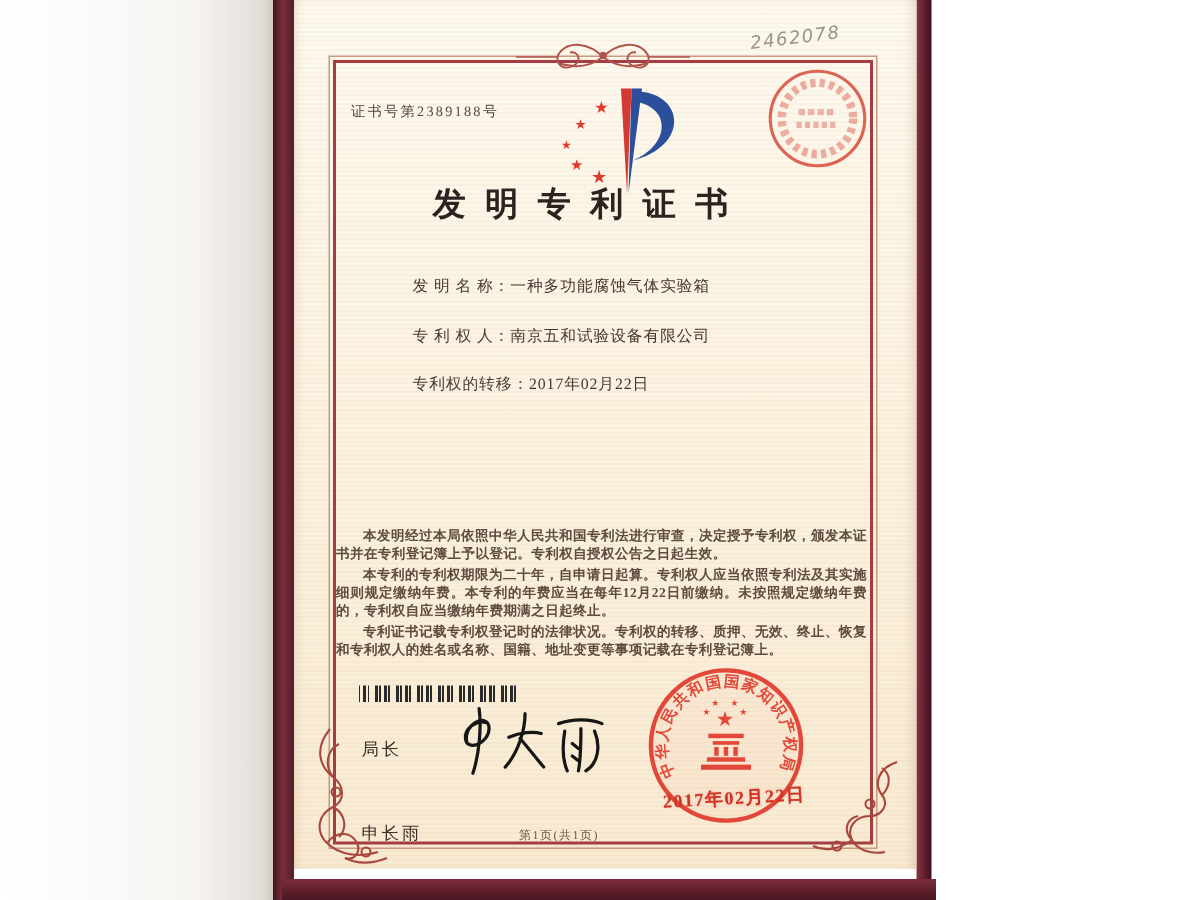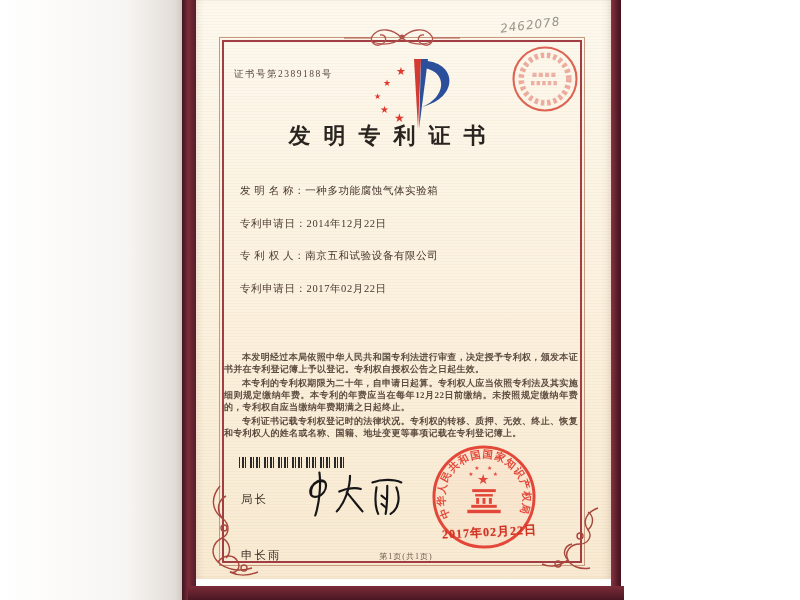--- a/index.html
+++ b/index.html
@@ -27,37 +27,37 @@
   .frame-inner{position:absolute;left:2px;top:2px;right:2px;bottom:2px;
                border:2px solid #a23d44;}
   .cert-no{position:absolute;left:38px;top:68px;font-size:9.5px;letter-spacing:1.5px;color:#55463c;}
   .pencil-no{position:absolute;left:304px;top:18px;font-size:12px;color:#98938a;
              font-style:italic;transform:rotate(-7deg);letter-spacing:1px;
              font-family:"DejaVu Sans","Liberation Sans",sans-serif;}
   .logo{position:absolute;left:160px;top:53px;}
   .title{position:absolute;left:23px;top:121px;width:336px;text-align:center;
          font-size:22px;color:#29241f;letter-spacing:13px;text-indent:13px;font-weight:600;}
   .fields{position:absolute;left:44px;top:184px;}
-  .field{font-size:10.5px;color:#45362e;letter-spacing:.6px;margin-bottom:18.5px;white-space:nowrap;}
+  .field{font-size:10.5px;color:#45362e;letter-spacing:.6px;margin-bottom:18.5px;white-space:nowrap;margin-left:35px;}
   .field .flabel{color:#4a3a30;}
   .paras{position:absolute;left:28px;top:352px;width:354px;font-weight:bold;}
   .paras p{margin:0 0 3px 0;text-indent:2em;font-size:9px;line-height:1.3;
            color:#5e4c40;letter-spacing:.3px;text-align:justify;}
   .barcode{position:absolute;left:43px;top:457px;width:106px;height:11px;
            background:repeating-linear-gradient(90deg,
              #2a2a2a 0 1px,transparent 1px 3px,#2a2a2a 3px 5px,transparent 5px 6px,
              #2a2a2a 6px 7px,transparent 7px 11px,#2a2a2a 11px 13px,transparent 13px 14px);}
   .director-label{position:absolute;left:45px;top:492px;font-size:11.5px;color:#3c3028;letter-spacing:2px;}
   .director-name{position:absolute;left:45px;top:512px;font-size:11.5px;color:#3c3028;letter-spacing:2px;margin-top:36px;}
   .signature{position:absolute;left:104px;top:470px;}
   .official-seal{position:absolute;left:234px;top:443px;opacity:.92;}
   .seal-date{position:absolute;left:246px;top:524px;font-size:12px;color:#d03425;
              font-weight:bold;letter-spacing:1px;transform:rotate(-3deg);white-space:nowrap;
              text-shadow:0 0 1px rgba(220,60,40,.5);}
-  .footer{position:absolute;left:150px;top:551px;width:120px;text-align:center;
+  .footer{position:absolute;left:150px;top:551px;width:120px;text-align:left;
           font-size:8px;color:#6b584a;letter-spacing:1px;}
   .agency-seal{position:absolute;left:314px;top:44px;opacity:.85;filter:blur(.4px);}
   .ornament-top{position:absolute;left:146px;top:24px;}
   .flourish-bl{position:absolute;left:4px;top:484px;}
   .flourish-br{position:absolute;left:344px;top:506px;}
 </style>
 </head>
 <body>
 
 <div class="photo">
@@ -99,27 +99,24 @@
       </g>
     </svg>
 
     <div class="title">发明专利证书</div>
 
     <div class="fields">
       <div class="field">
         <span class="flabel">发 明 名 称：</span><span class="fvalue">一种多功能腐蚀气体实验箱</span>
       </div>
       <div class="field">
-        <span class="flabel">专利申请日：</span><span class="fvalue">2014年12月22日</span>
-      </div>
-      <div class="field">
         <span class="flabel">专 利 权 人：</span><span class="fvalue">南京五和试验设备有限公司</span>
       </div>
       <div class="field">
-        <span class="flabel">专利申请日：</span><span class="fvalue">2017年02月22日</span>
+        <span class="flabel">专利权的转移：</span><span class="fvalue">2017年02月22日</span>
       </div>
     </div>
 
     <div class="paras">
       <p>本发明经过本局依照中华人民共和国专利法进行审查，决定授予专利权，颁发本证书并在专利登记簿上予以登记。专利权自授权公告之日起生效。</p>
       <p>本专利的专利权期限为二十年，自申请日起算。专利权人应当依照专利法及其实施细则规定缴纳年费。本专利的年费应当在每年12月22日前缴纳。未按照规定缴纳年费的，专利权自应当缴纳年费期满之日起终止。</p>
       <p>专利证书记载专利权登记时的法律状况。专利权的转移、质押、无效、终止、恢复和专利权人的姓名或名称、国籍、地址变更等事项记载在专利登记簿上。</p>
     </div>
 
     <div class="barcode"></div>

